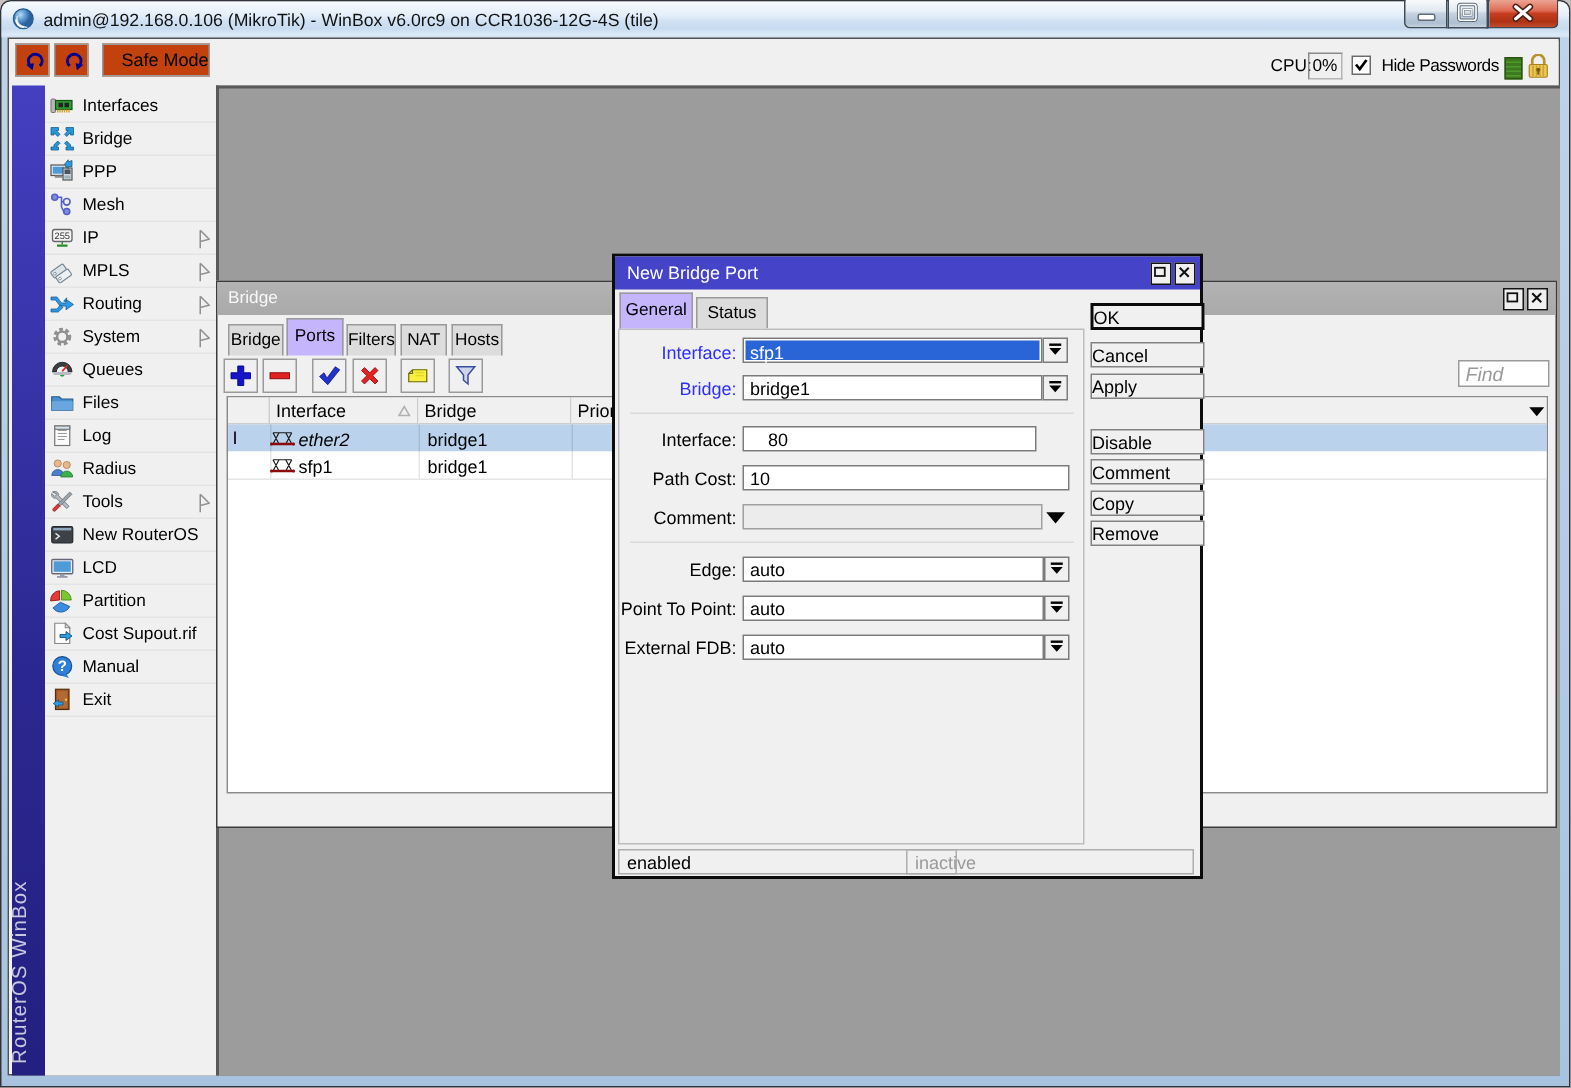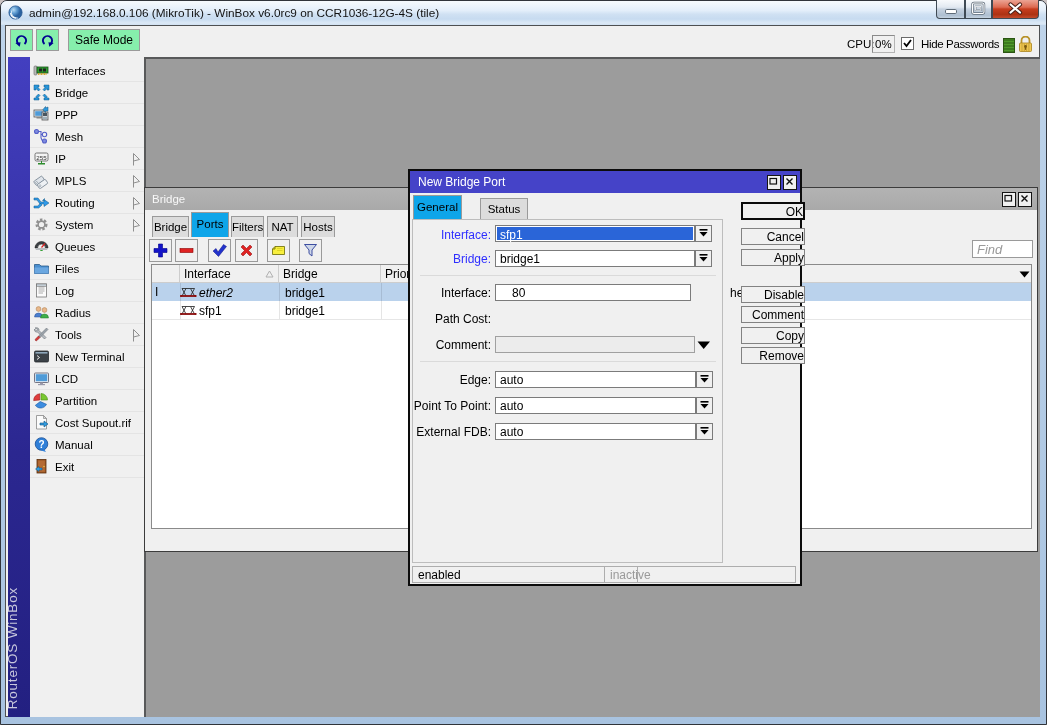--- a/index.html
+++ b/index.html
@@ -24,22 +24,22 @@
 .capb { position:absolute; top:0; height:19px; border:1px solid #3f4a54; border-top:none; }
 #b-min { left:0; width:29px; border-radius:0 0 0 4px;
   background:linear-gradient(#f8fafc 0%,#e2e9f1 40%,#c6d2e0 50%,#aebfd1 85%,#c4d2e0 100%); }
 #b-max { left:29px; width:27px;
   background:linear-gradient(#f8fafc 0%,#e2e9f1 40%,#c6d2e0 50%,#aebfd1 85%,#c4d2e0 100%); }
 #b-close { left:56px; width:47px; border-radius:0 0 4px 0;
   background:linear-gradient(#eca494 0%,#dd6a51 40%,#c73d1f 50%,#ad3213 80%,#c34a2c 100%); }
 
 
 #toolbar { position:absolute; left:6px; top:27px; width:1033px; height:30px; background:#f0f0f0; }
-.tbtn { position:absolute; top:2px; height:22px; background:#86efac;
-  border:1px solid #9a9a9a; text-align:center; line-height:20px; }
+.tbtn { position:absolute; top:2px; height:22px; background:#c2410c;
+  border:1px solid #9a9a9a; text-align:right; line-height:20px; }
 
 
 #strip { position:absolute; left:8px; top:57px; width:22px; height:660px;
   background:linear-gradient(#433fc0, #2b2790 60%, #232081); }
 #striptext { position:absolute; left:5px; bottom:16px; color:#c8c8dc; font-size:13.5px;
   writing-mode:vertical-rl; transform:rotate(180deg); letter-spacing:0.8px; }
 #menu { position:absolute; left:30px; top:57px; width:114px; height:660px; background:#f0f0f0; font-size:11.5px; }
 .mi { position:absolute; left:0; width:114px; height:22px; border-bottom:1px solid #e4e4e4; }
 .mi .ic { position:absolute; left:3px; top:2px; width:17px; height:17px; }
 .mi .tx { position:absolute; left:25px; top:5px; color:#000; white-space:nowrap; }
@@ -51,21 +51,21 @@
 
 
 #bwin { position:absolute; left:144px; top:187px; width:894px; height:365px;
   background:#f0f0f0; border:1px solid #3c3c3c; }
 #btitle { position:absolute; left:0; top:0; width:892px; height:22px;
   background:linear-gradient(#b3b3b3,#a9a9a9); color:#f8f8f8; line-height:22px; padding-left:7px; font-size:11.5px; }
 .wbtn { position:absolute; top:4px; width:14px; height:15px; background:#f0f0f0;
   border:1.5px solid #141414; }
 .tab { position:absolute; background:#dcdcdc; border:1px solid #9a9a9a; border-bottom:none;
   text-align:center; color:#000; font-size:11.5px; }
-.tab.active { background:#0ea5e9; z-index:3; }
+.tab.active { background:#c4b5fd; z-index:3; }
 .ibtn { position:absolute; width:23px; height:23px; background:#f0f0f0; border:1px solid #9a9a9a; }
 
 #grid { position:absolute; left:6px; top:76px; width:881px; height:265px; background:#fff;
   border:1px solid #8a8a8a; }
 .hcell { position:absolute; top:0; height:18px; background:#f0f0f0;
   border-right:1px solid #cdcdcd; border-bottom:1px solid #cdcdcd; color:#000; }
 .hcell span { position:absolute; left:4px; top:2px; }
 #row1 { position:absolute; left:0; top:18px; width:879px; height:18px; background:#bad2ec; }
 #row2 { position:absolute; left:0; top:36px; width:879px; height:18px; background:#fff; }
 #bstatus { position:absolute; left:1px; top:341px; width:891px; height:21px; background:#f0f0f0;
@@ -76,22 +76,22 @@
   background:#f0f0f0; border:2px solid #0c0c0c; }
 #dtitle { position:absolute; left:0; top:0; width:390px; height:22px; background:#4543c8;
   color:#fff; line-height:22px; padding-left:8px; }
 #dpanel { position:absolute; left:2px; top:48px; width:311px; height:344px;
   border:1px solid #bdbdbd; border-top:1px solid #bdbdbd; background:#f0f0f0; }
 .lbl { position:absolute; color:#000; text-align:right; white-space:nowrap; }
 .lbl.blue { color:#2e2eff; }
 .field { position:absolute; background:#fff; border:1px solid #7b7b7b; color:#000;
   padding:1px 0 0 4px; }
 .drop { position:absolute; width:17px; background:#f0f0f0; border:1px solid #7b7b7b; }
-.dbtn { position:absolute; left:331px; width:64px; height:17px; background:#f0f0f0;
-  border:1px solid #828282; text-align:right; padding-top:1px; color:#000; }
+.dbtn { position:absolute; left:317px; width:76px; height:17px; background:#f0f0f0;
+  border:1px solid #828282; text-align:left; padding-top:1px; color:#000; }
 .sep { position:absolute; left:10px; width:296px; height:1px; background:#dadada; }
 .scell { position:absolute; top:395px; height:17px; border:1px solid #adadad; padding:1px 0 0 5px; }
 #find { position:absolute; left:827px; top:52px; width:61px; height:18px; border:1px solid #9a9a9a;
   background:#fff; font-style:italic; color:#9a9a9a; font-family:"Liberation Sans",sans-serif;
   font-size:13px; padding-left:4px; outline:none; }
 
 </style>
 </head>
 <body>
 <div id="frame"></div>
@@ -325,21 +325,21 @@
       <span class="ar"><svg width="10" height="15">
           <path d="M3.5 1.5 L3.5 13.5 M3.5 1.5 L9.5 7.5 L3.5 9" stroke="#8f8f8f" fill="none"></path>
         </svg></span>
     </div>
 <div class="mi" style="top:289px">
       <span class="ic"><svg width="17" height="17" viewBox="0 0 17 17">
           <rect x="1.5" y="3" width="14" height="11" rx="1.2" fill="#3c4248" stroke="#23282c" stroke-width="0.8"></rect>
           <rect x="2.5" y="4" width="12" height="1.6" fill="#8fa8bc"></rect>
           <path d="M4 7.5 L6.5 9.5 L4 11.5" fill="none" stroke="#e8e8e8" stroke-width="1"></path>
         </svg></span>
-      <span class="tx">New Terminal</span>
+      <span class="tx">New RouterOS</span>
     </div>
 <div class="mi" style="top:311px">
       <span class="ic"><svg width="17" height="17" viewBox="0 0 17 17">
           <rect x="1.5" y="3" width="14" height="9.5" rx="0.8" fill="#e8eef4" stroke="#667" stroke-width="0.9"></rect>
           <rect x="2.8" y="4.2" width="11.4" height="7" fill="#4f9bd8"></rect>
           <rect x="7" y="12.5" width="3" height="1.5" fill="#99a"></rect>
           <rect x="5" y="14" width="7" height="1.2" fill="#99a"></rect>
         </svg></span>
       <span class="tx">LCD</span>
     </div>
@@ -462,21 +462,21 @@
 </div>
 <div id="dlg">
   <div id="dtitle">New Bridge Port</div>
   <div class="wbtn" style="left:357px; top:4px;"><svg width="11" height="11">
         <rect x="2" y="2.5" width="6.5" height="5.5" fill="none" stroke="#111" stroke-width="1.2"></rect>
       </svg></div>
   <div class="wbtn" style="left:373px; top:4px;"><svg width="11" height="11">
         <path d="M2.5 2.5 L8.5 8.5 M8.5 2.5 L2.5 8.5" stroke="#111" stroke-width="1.4"></path>
       </svg></div>
   <div class="tab active" style="left:3px; top:24px; width:49px; height:24px; line-height:23px;">General</div>
-  <div class="tab" style="left:70px; top:27px; width:48px; height:21px; line-height:20px;">Status</div>
+  <div class="tab" style="left:54px; top:27px; width:48px; height:21px; line-height:20px;">Status</div>
   <div id="dpanel"></div>
   <div class="lbl blue" style="left:-20px; width:101px; top:57px;">Interface:</div>
   <div class="field" style="left:85px; top:54px; width:200px; height:17px; padding:0;">
       <div style="position:absolute; inset:1px; background:#2a65d8; color:#fff; padding:1px 0 0 3px;">sfp1</div>
     </div>
   <div class="drop" style="left:285px; top:54px; height:17px;">
       <svg width="15" height="15" style="position:absolute;left:0;top:0">
         <rect x="3.5" y="3" width="8" height="1.6" fill="#000"></rect>
         <path d="M3.5 6 L11.5 6 L7.5 10.5 z" fill="#000"></path>
       </svg>
@@ -487,20 +487,21 @@
       <svg width="15" height="15" style="position:absolute;left:0;top:0">
         <rect x="3.5" y="3" width="8" height="1.6" fill="#000"></rect>
         <path d="M3.5 6 L11.5 6 L7.5 10.5 z" fill="#000"></path>
       </svg>
     </div>
   <div class="sep" style="top:104px;"></div>
   <div class="lbl" style="left:-20px; width:101px; top:115px;">Interface:</div>
   <div class="field" style="left:85px; top:113px; width:196px; height:17px;padding-left:16px;">80</div>
   <div style="position:absolute; left:288px; top:115px; color:#000;padding-left:32px;">hex</div>
   <div class="lbl" style="left:-20px; width:101px; top:141px;">Path Cost:</div>
+  <div class="field" style="left:85px; top:139px; width:218px; height:17px;">10</div>
   <div class="lbl" style="left:-20px; width:101px; top:167px;">Comment:</div>
   <div class="field" style="left:85px; top:165px; width:200px; height:17px; background:#ececec; border-color:#a0a0a0;"></div>
   <svg style="position:absolute; left:287px; top:170px;" width="14" height="9">
       <path d="M0.5 0.5 L13 0.5 L6.7 8 z" fill="#000"></path>
     </svg>
   <div class="sep" style="top:190px;"></div>
   <div class="lbl" style="left:-20px; width:101px; top:202px;">Edge:</div>
   <div class="field" style="left:85px; top:200px; width:201px; height:17px;">auto</div>
   <div class="drop" style="left:286px; top:200px; height:17px;">
       <svg width="15" height="15" style="position:absolute;left:0;top:0">

